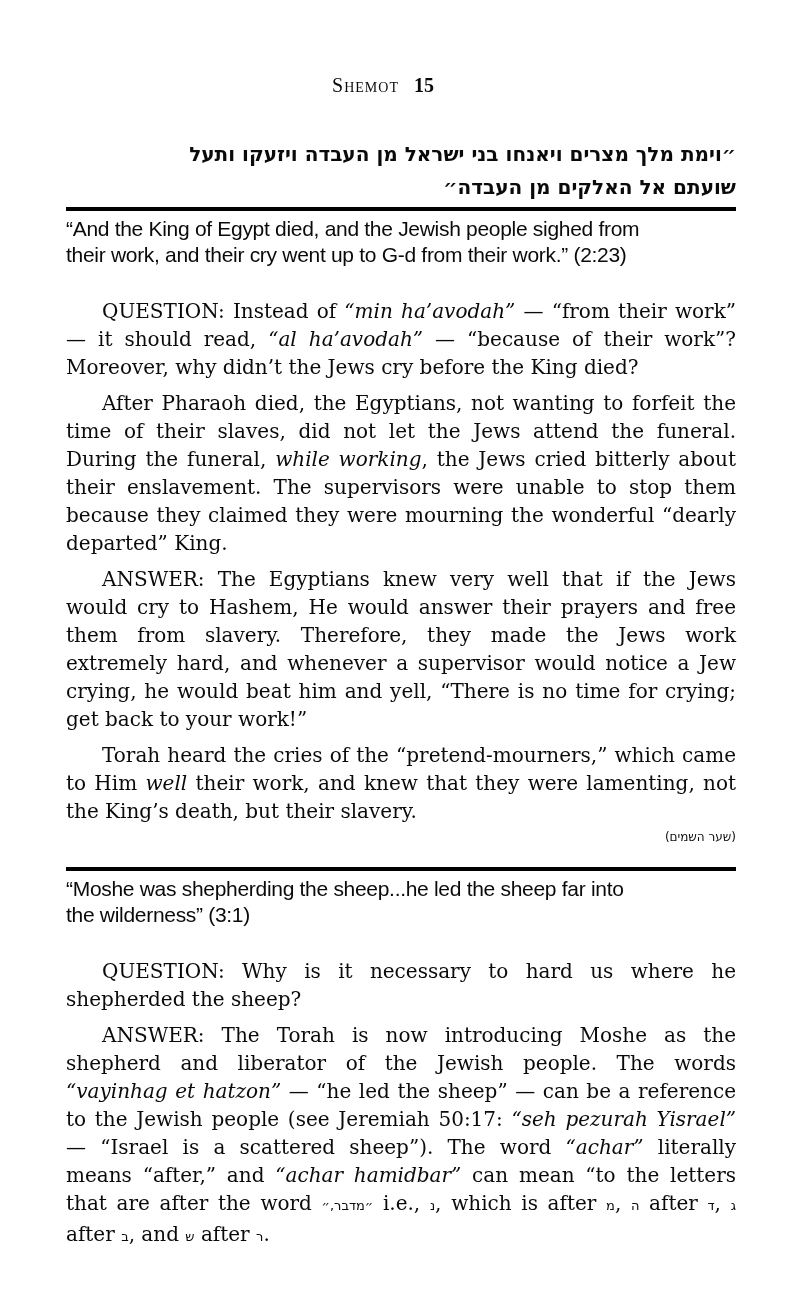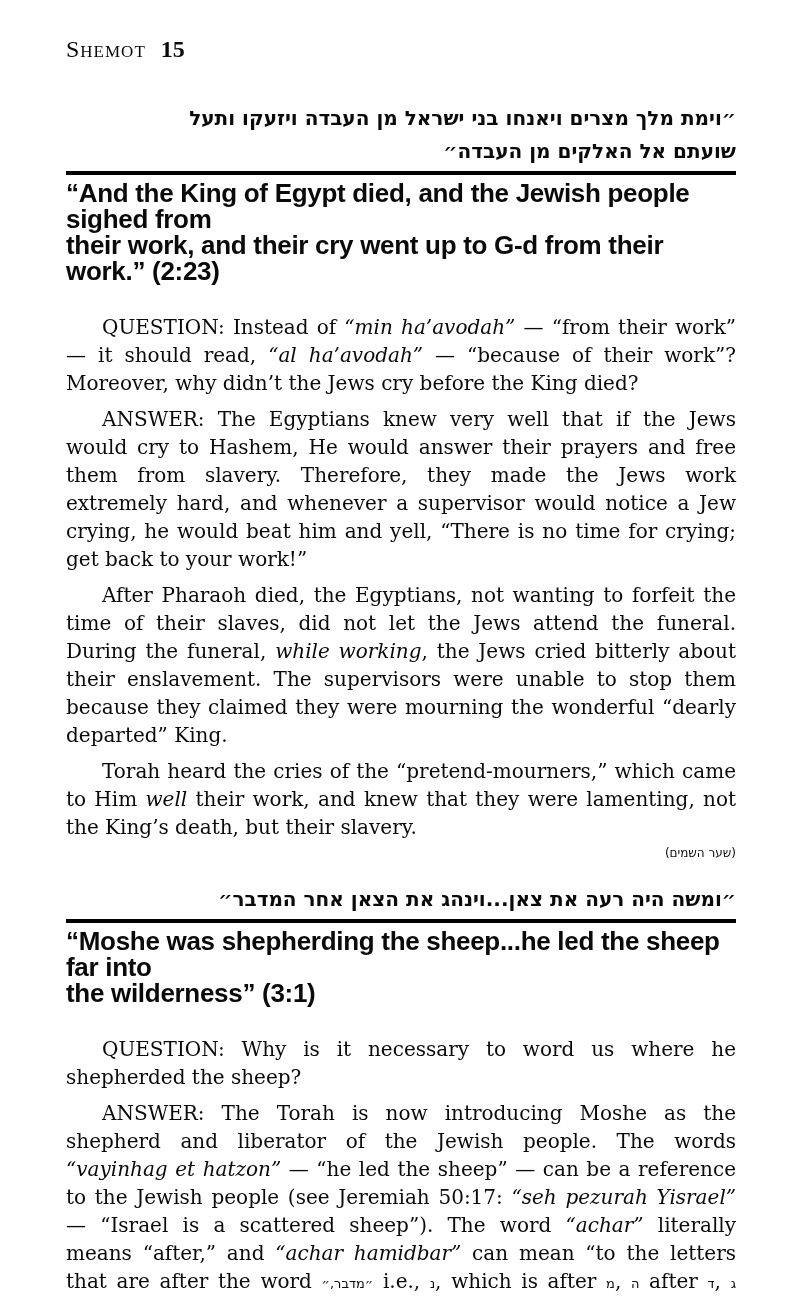--- a/index.html
+++ b/index.html
@@ -7,25 +7,25 @@
     position: relative;
     width: 800px;
     height: 1300px;
     background: #ffffff;
     color: #0a0a0a;
     overflow: hidden;
     box-sizing: border-box;
     padding: 0 64px 0 66px;
   }
   .running-head {
-    margin-top: 36px;
-    text-align: left;
+    margin-top: 72px;
+    text-align: center;
     padding-right: 36px;
     font-family: "Liberation Serif", serif;
-    font-size: 24px;
+    font-size: 20px;
     line-height: 26px;
   }
   .book-title {
     font-variant: small-caps;
     letter-spacing: 1px;
   }
   .page-number {
     font-weight: bold;
     margin-left: 15px;
   }
@@ -41,22 +41,22 @@
   }
   .section-1 .heb-heading { margin-top: 40px; }
   .rule {
     border: 0;
     border-top: 4px solid #000000;
     margin: 3px 0 0 0;
   }
   .eng-heading {
     white-space: pre-line;
     font-family: "Liberation Sans", sans-serif;
-    font-weight: bold;
-    font-size: 26px;
+    font-weight: normal;
+    font-size: 21px;
     line-height: 26px;
     letter-spacing: -0.3px;
     margin: 5px 0 0 0;
   }
   p.body {
     font-family: "DejaVu Serif", serif;
     font-size: 20px;
     line-height: 28px;
     text-align: justify;
     text-indent: 36px;
@@ -87,28 +87,27 @@
     <span class="book-title">Shemot</span><span class="page-number">15</span>
   </div>
 
   <section class="section-1">
     <h2 class="heb-heading">״וימת מלך מצרים ויאנחו בני ישראל מן העבדה ויזעקו ותעל
 שועתם אל האלקים מן העבדה״</h2>
     <hr class="rule">
     <h3 class="eng-heading">“And the King of Egypt died, and the Jewish people sighed from
 their work, and their cry went up to G-d from their work.” (2:23)</h3>
     <p class="body first"><span>QUESTION: Instead of </span><i>“min ha’avodah”</i><span> — “from their work” — it should read, </span><i>“al ha’avodah”</i><span> — “because of their work”? Moreover, why didn’t the Jews cry before the King died?</span></p>
+    <p class="body"><span>After Pharaoh died, the Egyptians, not wanting to forfeit the time of their slaves, did not let the Jews attend the funeral. During the funeral, </span><i>while working</i><span>, the Jews cried bitterly about their enslavement. The supervisors were unable to stop them because they claimed they were mourning the wonderful “dearly departed” King.</span></p>
     <p class="body"><span>ANSWER: The Egyptians knew very well that if the Jews would cry to Hashem, He would answer their prayers and free them from slavery. Therefore, they made the Jews work extremely hard, and whenever a supervisor would notice a Jew crying, he would beat him and yell, “There is no time for crying; get back to your work!”</span></p>
-    <p class="body"><span>After Pharaoh died, the Egyptians, not wanting to forfeit the time of their slaves, did not let the Jews attend the funeral. During the funeral, </span><i>while working</i><span>, the Jews cried bitterly about their enslavement. The supervisors were unable to stop them because they claimed they were mourning the wonderful “dearly departed” King.</span></p>
     <p class="body"><span>Torah heard the cries of the “pretend-mourners,” which came to Him </span><i>well</i><span> their work, and knew that they were lamenting, not the King’s death, but their slavery.</span></p>
     <div class="attribution">(שער השמים)</div>
   </section>
 
   <section class="section-2">
-    <h2 class="heb-heading">״ומשה היה רעה את צאן...וינהג את הצאן אחר המדבר״</h2>
     <hr class="rule">
     <h3 class="eng-heading">“Moshe was shepherding the sheep...he led the sheep far into
 the wilderness” (3:1)</h3>
-    <p class="body first"><span>QUESTION: Why is it necessary to word us where he shepherded the sheep?</span></p>
+    <p class="body first"><span>QUESTION: Why is it necessary to hard us where he shepherded the sheep?</span></p>
     <p class="body"><span>ANSWER: The Torah is now introducing Moshe as the shepherd and liberator of the Jewish people. The words </span><i>“vayinhag et hatzon”</i><span> — “he led the sheep” — can be a reference to the Jewish people (see Jeremiah 50:17: </span><i>“seh pezurah Yisrael”</i><span> — “Israel is a scattered sheep”). The word </span><i>“achar”</i><span> literally means “after,” and </span><i>“achar hamidbar”</i><span> can mean “to the letters that are after the word </span><span class="heb">״מדבר,״</span><span> i.e., </span><span class="heb">נ</span><span>, which is after </span><span class="heb">מ</span><span>, </span><span class="heb">ה</span><span> after </span><span class="heb">ד</span><span>, </span><span class="heb">ג</span><span> after </span><span class="heb">ב</span><span>, and </span><span class="heb">ש</span><span> after </span><span class="heb">ר</span><span>.</span></p>
   </section>
 
 </div>
 
 </body></html>

